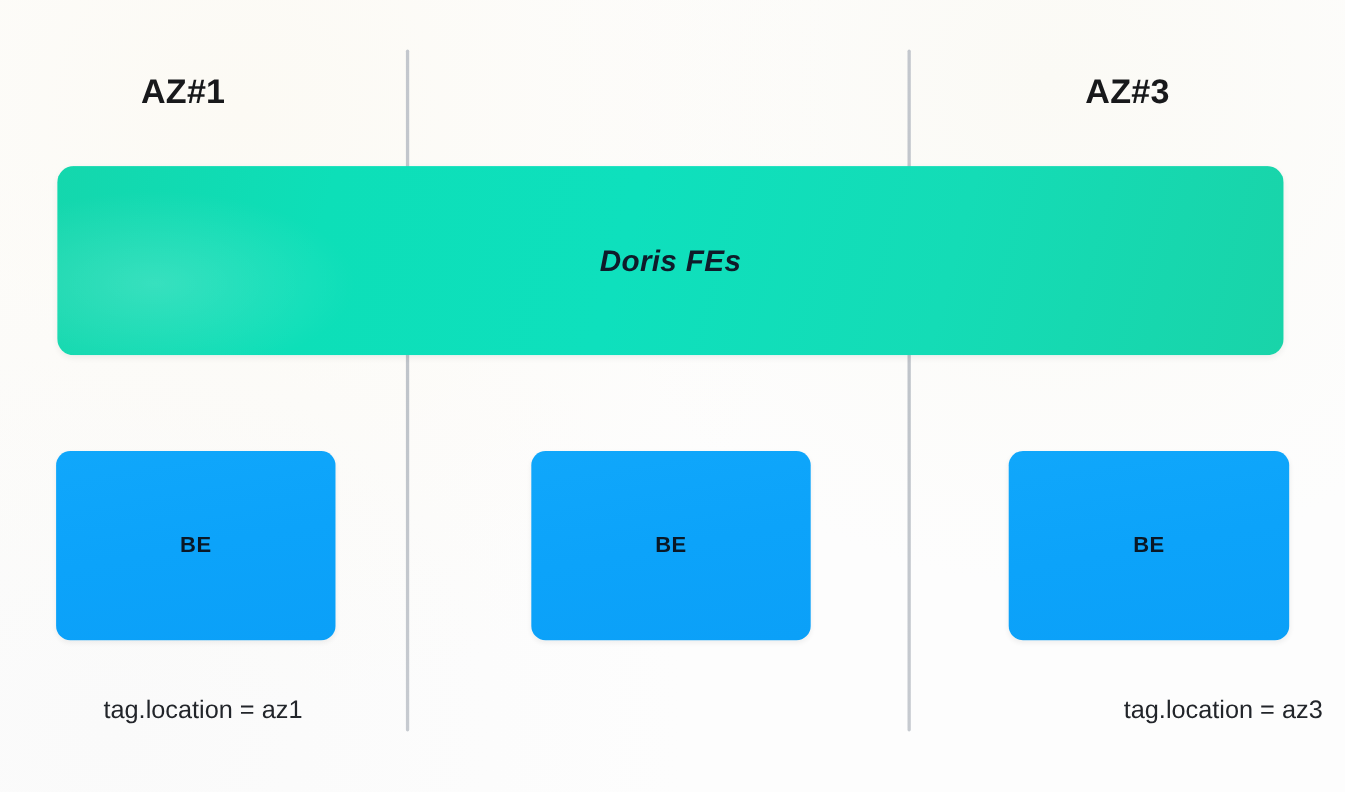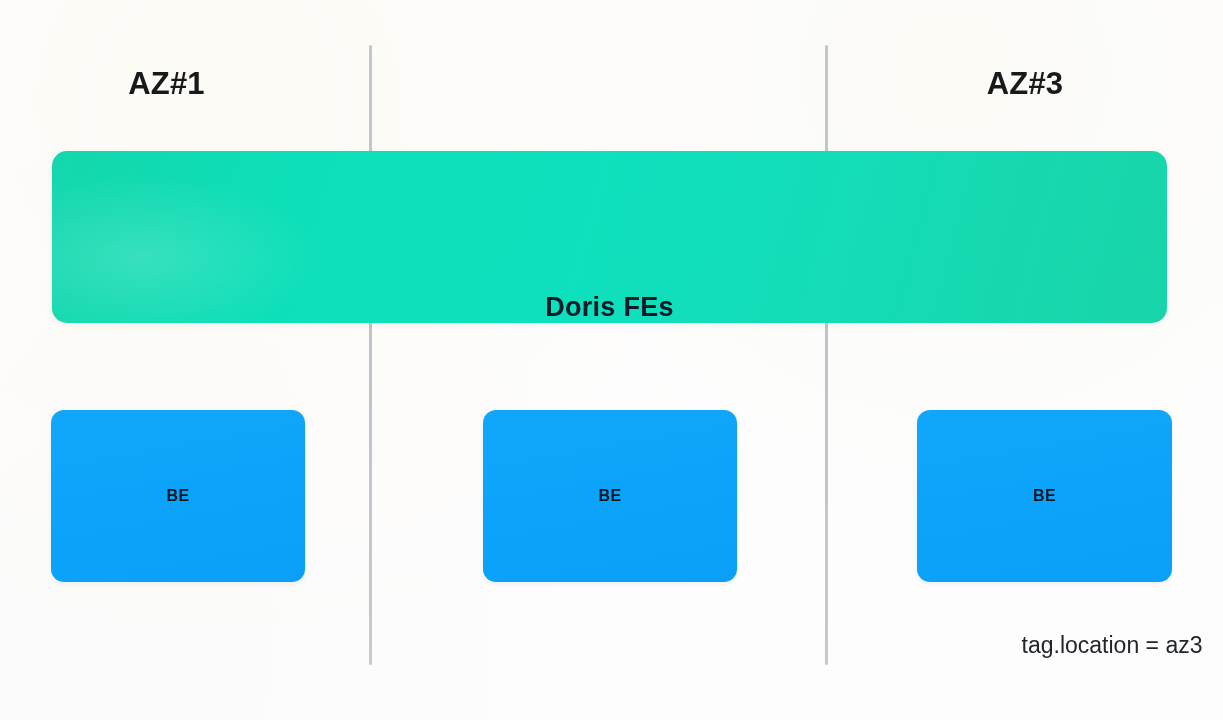--- a/index.html
+++ b/index.html
@@ -64,22 +64,23 @@
     top: 151px;
     width: 1115px;
     height: 172px;
     border-radius: 15px;
     background:
       radial-gradient(ellipse 260px 120px at 8% 62%, rgba(255,255,255,0.16) 0%, rgba(255,255,255,0) 70%),
       linear-gradient(105deg, #14d7ad 0%, #0ddfb8 22%, #0ee0bd 46%, #14dcb6 72%, #19d4a9 100%);
     box-shadow: 0 2px 6px rgba(0,0,0,0.06);
     z-index: 4;
     display: flex;
-    align-items: flex-end;
+    align-items: center;
     justify-content: center;
+    font-style: italic;
   }
   #fe-bar-label {
     font-size: 27px;
     font-weight: bold;
     color: #0f1b2a;
     letter-spacing: 0.3px;
     text-align: center;
     user-select: none;
   }
 
@@ -93,21 +94,21 @@
     box-shadow: 0 2px 5px rgba(0,0,0,0.06);
     z-index: 4;
     display: flex;
     align-items: center;
     justify-content: center;
   }
   .be-box.b1 { left: 51px;  width: 254px; }
   .be-box.b2 { left: 483px; width: 254px; }
   .be-box.b3 { left: 917px; width: 255px; }
   .be-label {
-    font-size: 16px;
+    font-size: 20px;
     font-weight: bold;
     color: #0a1826;
     letter-spacing: 0.4px;
     user-select: none;
   }
 
   
   .tag-caption {
     position: absolute;
     top: 626px;
@@ -142,15 +143,16 @@
   <div class="be-box b1">
     <span class="be-label">BE</span>
   </div>
   <div class="be-box b2">
     <span class="be-label">BE</span>
   </div>
   <div class="be-box b3">
     <span class="be-label">BE</span>
   </div>
 
+  <div class="tag-caption t1">tag.location = az1</div>
   <div class="tag-caption t3">tag.location = az3</div>
 
 </div>
 
 </body></html>

